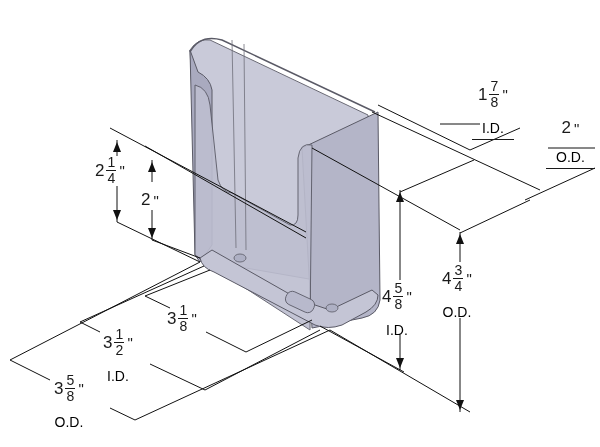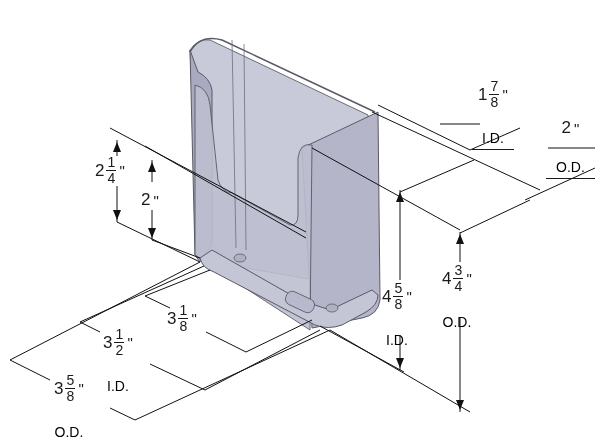--- a/index.html
+++ b/index.html
@@ -4,21 +4,21 @@
 <style>
   html,body{margin:0;padding:0;background:#ffffff;}
   body{width:600px;height:447px;position:relative;overflow:hidden;font-family:"Liberation Sans",sans-serif;}
   svg{position:absolute;left:0;top:0;}
   .dim{position:absolute;display:flex;flex-direction:column;align-items:center;}
   .num{display:flex;align-items:center;font-size:16px;color:#1a1a1a;}
   .whole{font-size:17px;margin-right:1px;}
   .frac{display:flex;flex-direction:column;align-items:center;font-size:14px;line-height:13px;margin:0 1px;}
   .frac .bar{width:10px;height:1px;background:#1a1a1a;margin:1px 0;}
   .inch{font-size:15px;margin-left:2px;align-self:center;}
-  .sub{font-size:14px;margin-top:21px;}
+  .sub{font-size:14px;margin-top:11px;}
   .sub-ul{border-bottom:1px solid #1a1a1a;padding:0 10px 3px 10px;}
 </style>
 </head>
 <body>
 
 <svg width="600" height="447" viewBox="0 0 600 447">
 
   <path d="M190 50 Q198 38 210 40 L368 115 L372 290 L200 260 Z" fill="#c9cad9" stroke="#6a6a75" stroke-width="1"></path>
 
   <path d="M302 148 L378 112 L380 300 Q378 315 362 318 L312 328 Z" fill="#b4b5c8" stroke="#5a5a66" stroke-width="1"></path>

